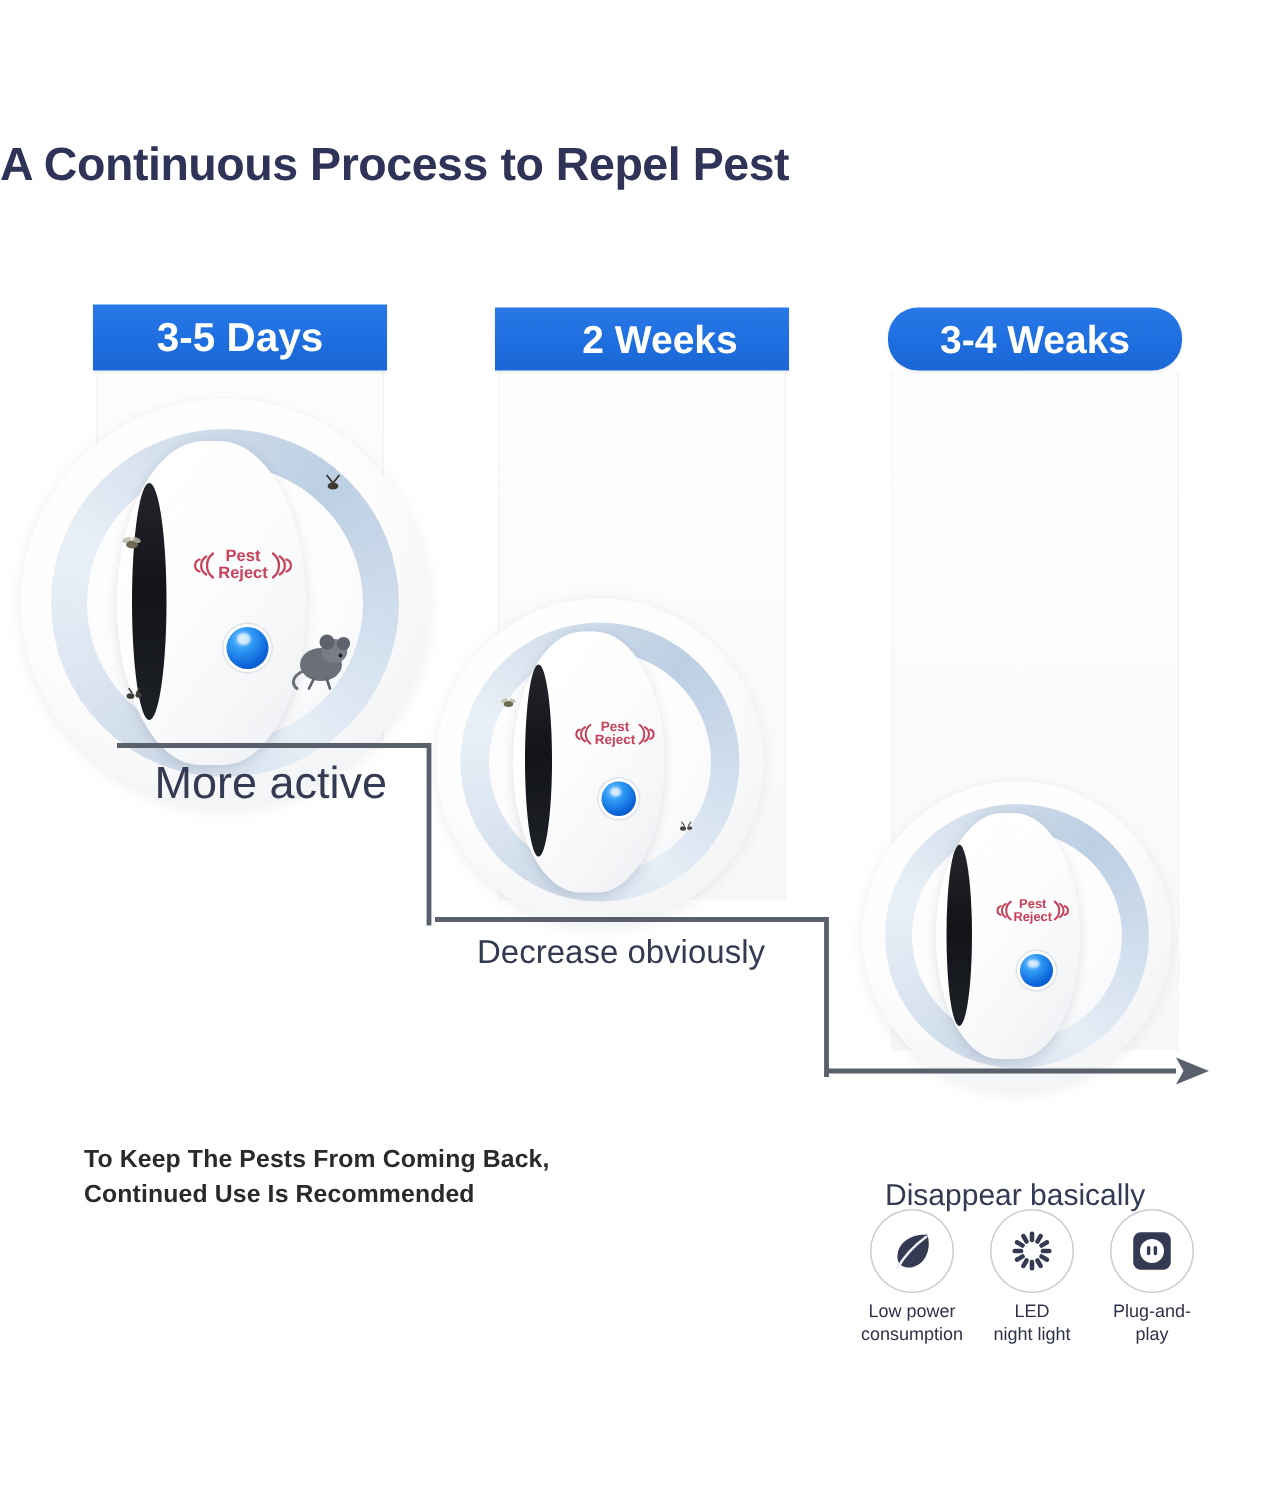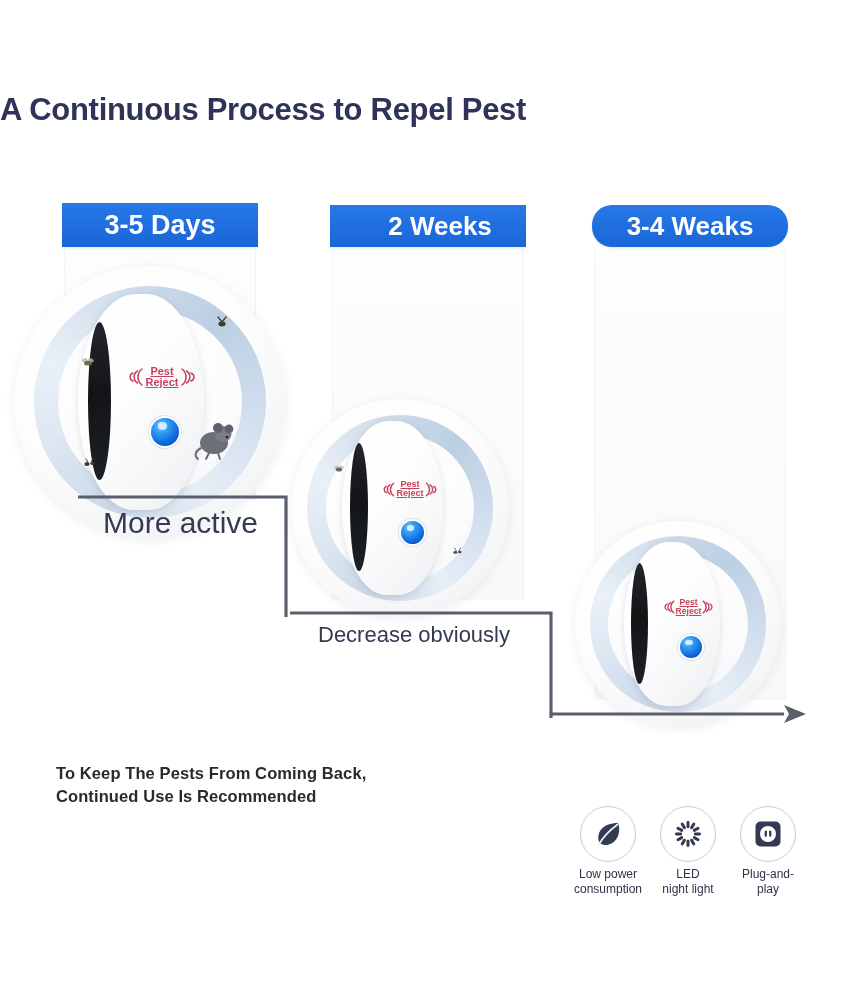--- a/index.html
+++ b/index.html
@@ -99,21 +99,21 @@
     position:absolute;
     display:flex;
     align-items:center;
     justify-content:center;
     color:#c8415a;
     font-weight:bold;
     line-height:1.02;
     white-space:nowrap;
     pointer-events:none;
   }
-  .dev-logo .logo-text { text-align:center;text-decoration:underline; }
+  .dev-logo .logo-text { text-align:center; }
   .dev-logo .wave { flex:0 0 auto; }
   
   .dev-led {
     position:absolute;
     border-radius:50%;
     background:radial-gradient(circle at 36% 28%, #7fc4ff 0%, #2f9bf5 28%, #0c63d8 68%, #0a46a8 100%);
     box-shadow:0 0 0 2px #ffffff, 0 0 0 3px #dfe3e8, 0 1px 3px rgba(0,0,0,0.25);
   }
   .dev-led::after {
     content:"";
@@ -330,20 +330,21 @@
           <path d="M3 5 A 10 10 0 0 1 3 21"></path>
           <path d="M7.5 7 A 7 7 0 0 1 7.5 19"></path>
           <path d="M12 9 A 4.2 4.2 0 0 1 12 17"></path>
         </g>
       </svg>
     </div>
 
     <div class="dev-led" style="left:105px; top:115px; width:22px; height:22px;"></div>
   </div>
 
+  <div class="caption" style="left:590px; top:786px; font-size:20px;">Disappear basically</div>
 
   <svg id="connectors" viewBox="0 0 850 995">
     <g stroke="#595f6b" stroke-width="3.2" fill="none" stroke-linecap="butt">
 
       <path d="M78 497 H 286 V 617"></path>
 
       <path d="M290 613 H 551 V 718"></path>
 
       <path d="M551 714 H 784"></path>
     </g>

